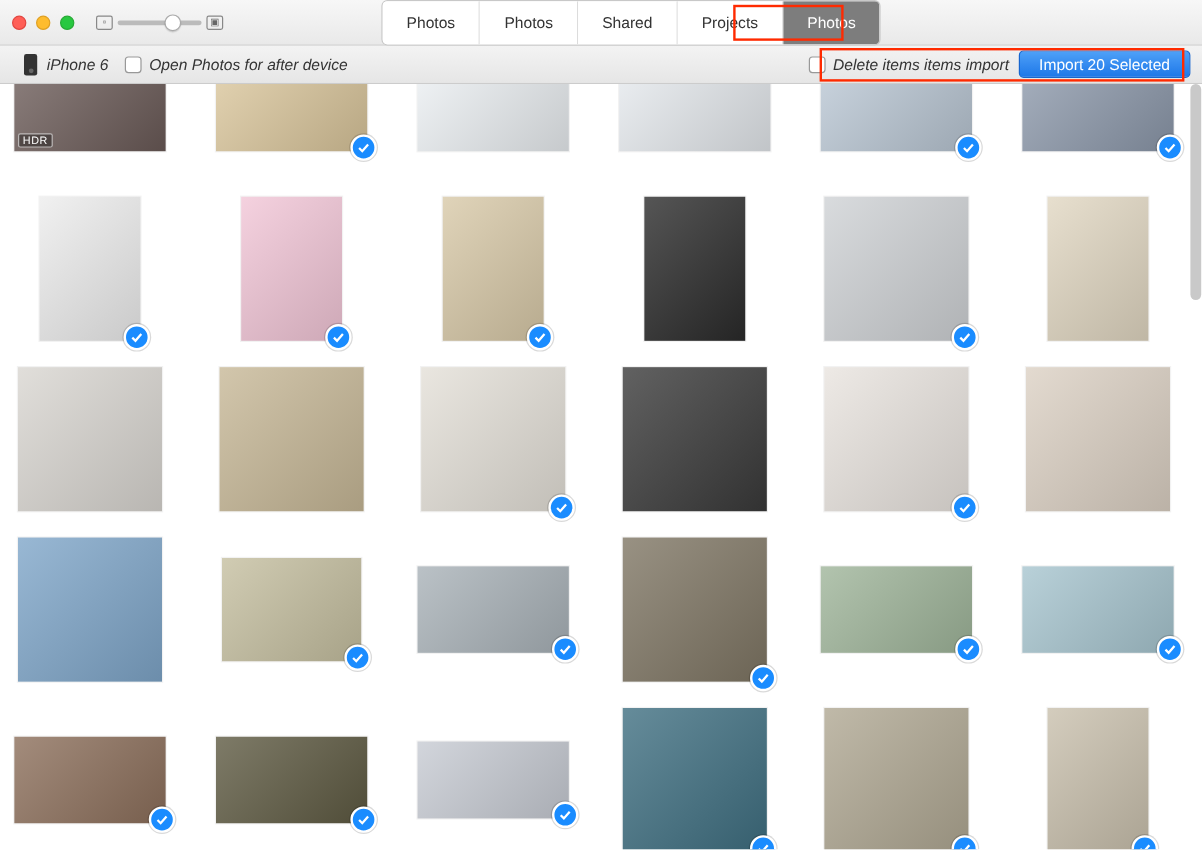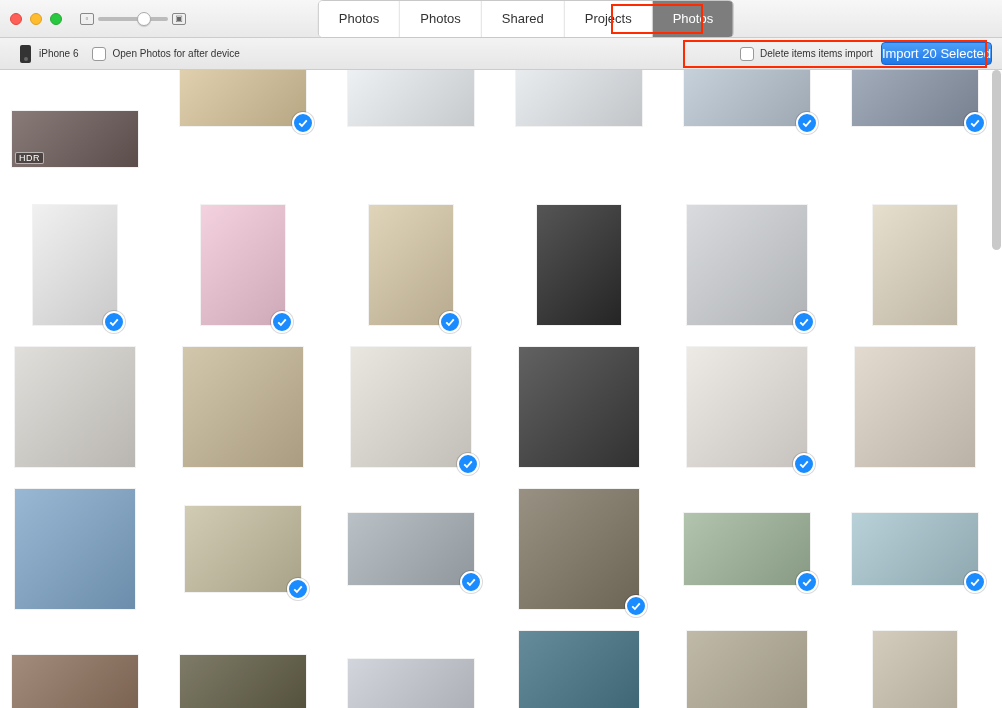--- a/index.html
+++ b/index.html
@@ -114,35 +114,35 @@
     margin-left:10px;
     position:relative;
   }
   .device-icon::after{
     content:"";
     position:absolute;
     bottom:2px;left:50%;transform:translateX(-50%);
     width:4px;height:4px;border-radius:50%;
     background:#666;
   }
-  .subbar-label { font-size:10px; }
+  .subbar-label { font-size:13px;font-style:italic; }
   .checkbox {
     width:14px;height:14px;
     border:1px solid #999;
     border-radius:3px;
     background:#fff;
     margin:0 6px 0 14px;
     flex-shrink:0;
   }
   .spacer { flex:1; }
   .btn {
     border:1px solid #b8b8b8;
     background:linear-gradient(#fff,#f2f2f2);
     border-radius:4px;
-    padding: 3px 0;
+    padding: 3px 16px;
     font-size:13px;
     cursor:pointer;
     margin-left:8px;
   }
   .btn-primary {
     background:linear-gradient(#4ea0f8,#1e78e8);
     border:1px solid #1766cf;
     color:#fff;
   }
 
@@ -252,21 +252,21 @@
   <div class="spacer"></div>
 
   <div class="checkbox" style="margin-left:0"></div>
   <span class="subbar-label">Delete items items import</span>
 
   <button class="btn btn-primary">Import 20 Selected</button>
 </div>
 
 <div class="grid-area">
   <div class="grid" id="grid">
-      <div class="cell row1" style="height: 72px; align-items: flex-start; margin-top: 41px;">
+      <div class="cell row1" style="height: 72px; align-items: flex-start;">
         <div class="thumb t-land-s" style="background: rgb(106, 90, 87);">
           <div class="shade"></div>
           <div class="hdr-badge">HDR</div>
         </div>
       </div>
       <div class="cell row1" style="height: 56px; align-items: flex-start;">
         <div class="thumb t-land-s" style="background: rgb(216, 196, 154);">
           <div class="shade"></div>
           <div class="check">
             <svg viewBox="0 0 16 16">

